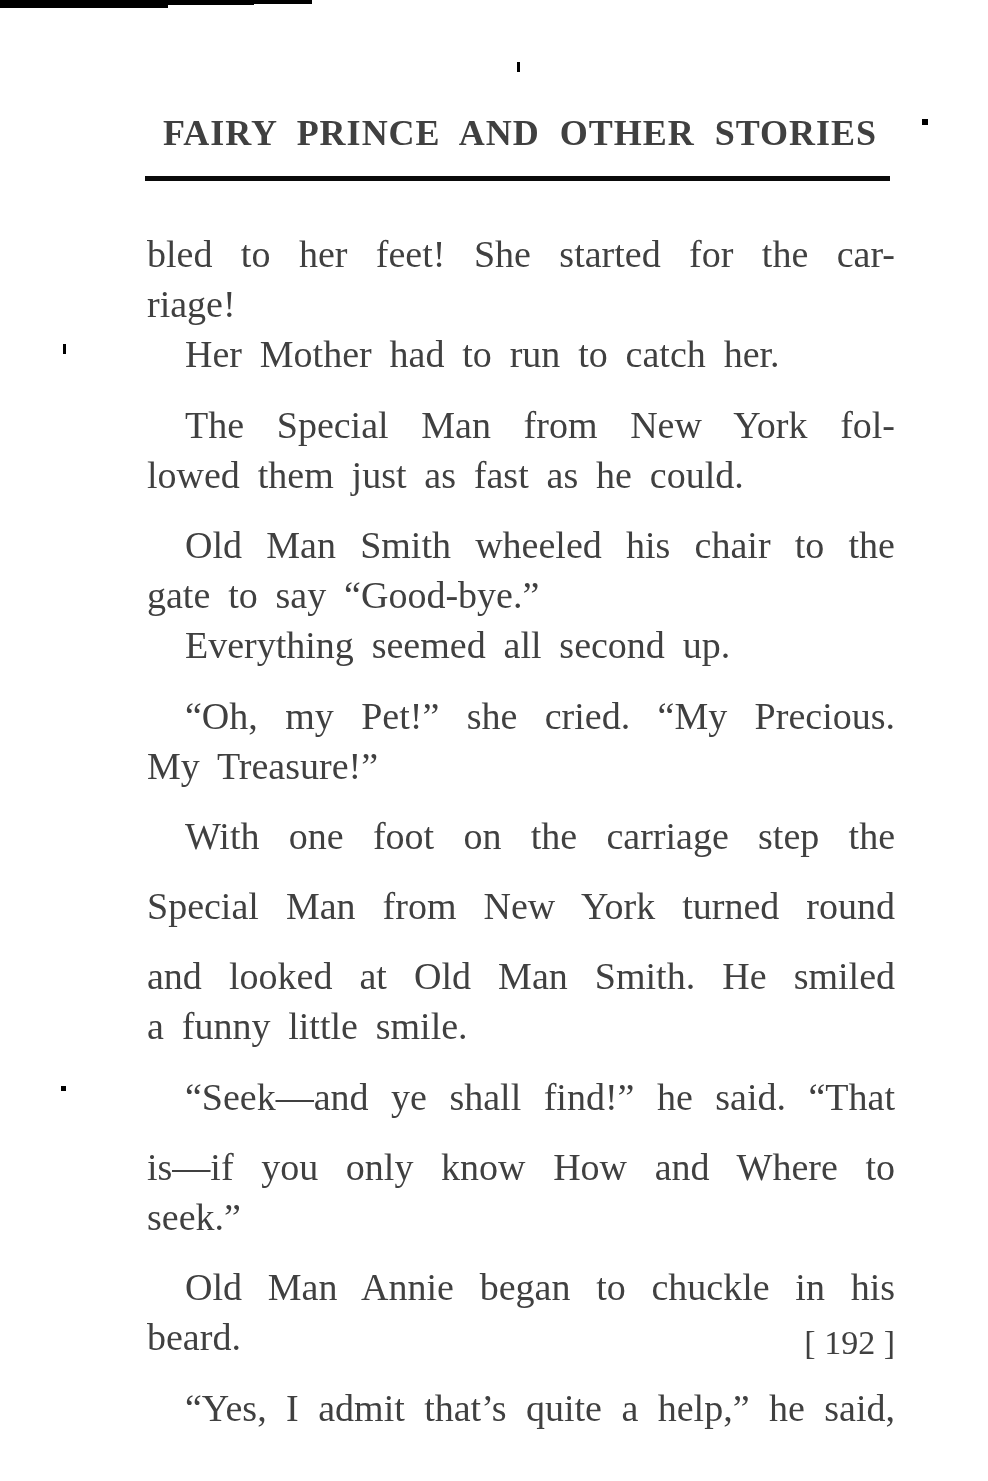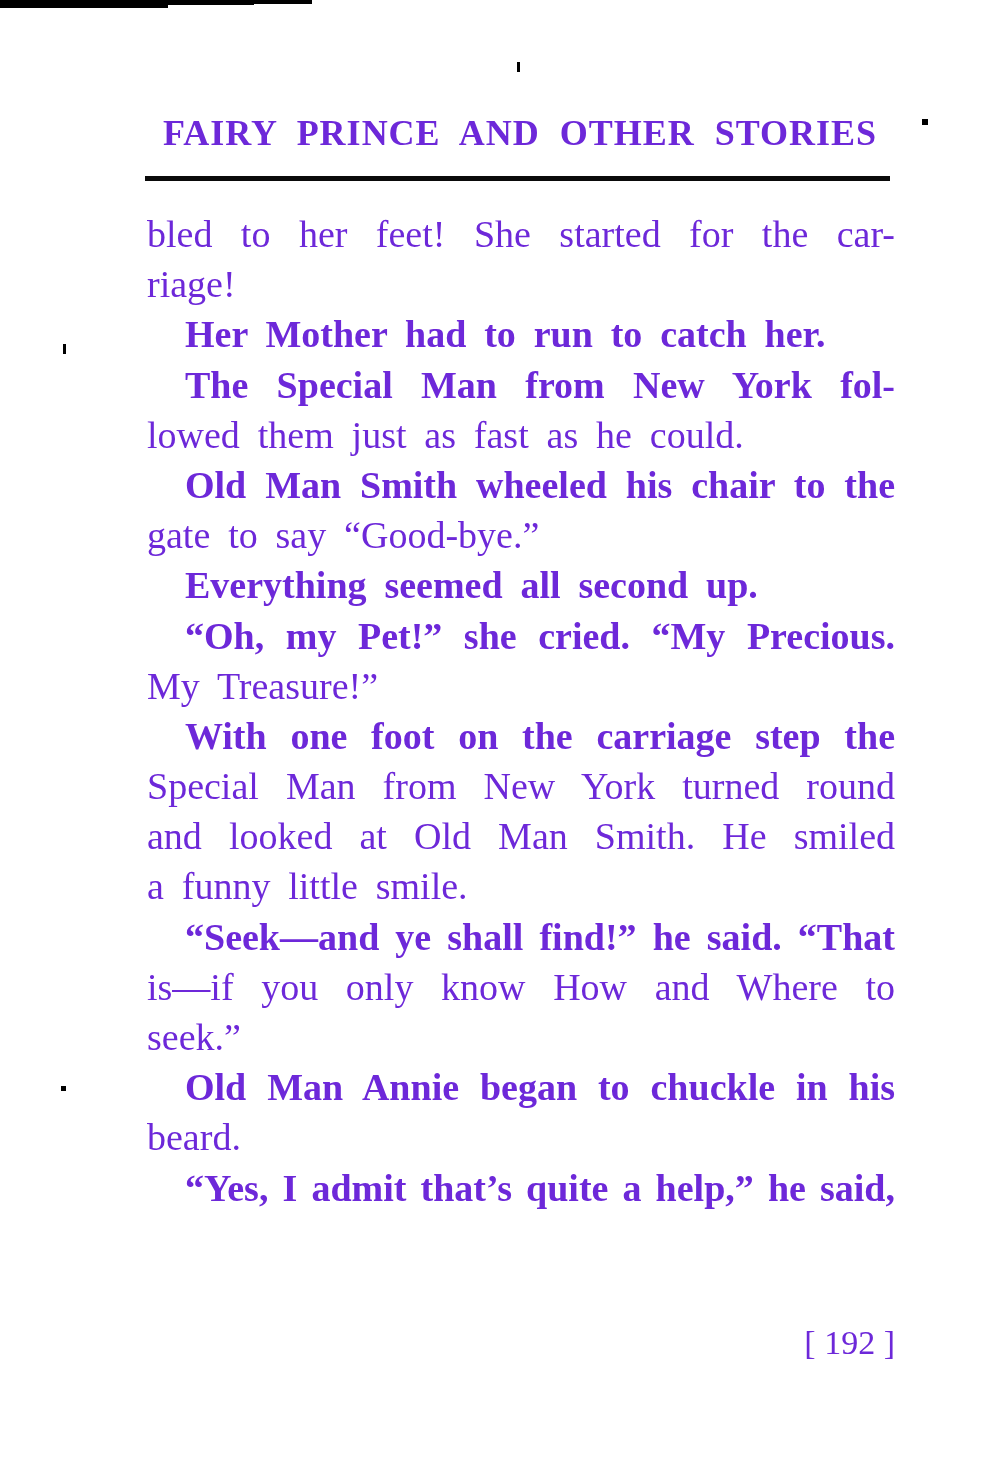--- a/index.html
+++ b/index.html
@@ -1,21 +1,21 @@
 <!DOCTYPE html>
 <html><head>
 <meta charset="utf-8">
 <style>
   html, body { margin: 0; padding: 0; }
   .page {
     position: relative;
     width: 931px;
     height: 1481px;
     background: #ffffff;
-    color: #6d28d9;
+    color: #404040;
     font-family: "Liberation Serif", "DejaVu Serif", serif;
     overflow: hidden;
   }
   
   .art { position: absolute; background: #000; }
   .art.top1 { left: 0;   top: 0;   width: 168px; height: 8px; }
   .art.top2 { left: 166px; top: 0; width: 88px;  height: 5px; }
   .art.top3 { left: 252px; top: 0; width: 60px;  height: 4px; }
   .art.speck-a { left: 517px; top: 62px;  width: 3px;  height: 10px; }
   .art.dot-b   { left: 922px; top: 119px; width: 6px;  height: 6px; }
@@ -55,22 +55,23 @@
     height: 50.2px;
     line-height: 50.2px;
     white-space: nowrap;
     word-spacing: 0.22em;
   }
   .line.justify {
     white-space: normal;
     text-align: justify;
     text-align-last: justify;
     word-spacing: normal;
+    margin-top: 20px;
   }
-  .line.indent { text-indent: 38px; font-weight: bold; }
+  .line.indent { text-indent: 38px; }
   .it { }
 
   .folio {
     position: absolute;
     left: 147px;
     top: 1318px;
     width: 748px;
     text-align: right;
     font-size: 34px;
     line-height: 50px;

